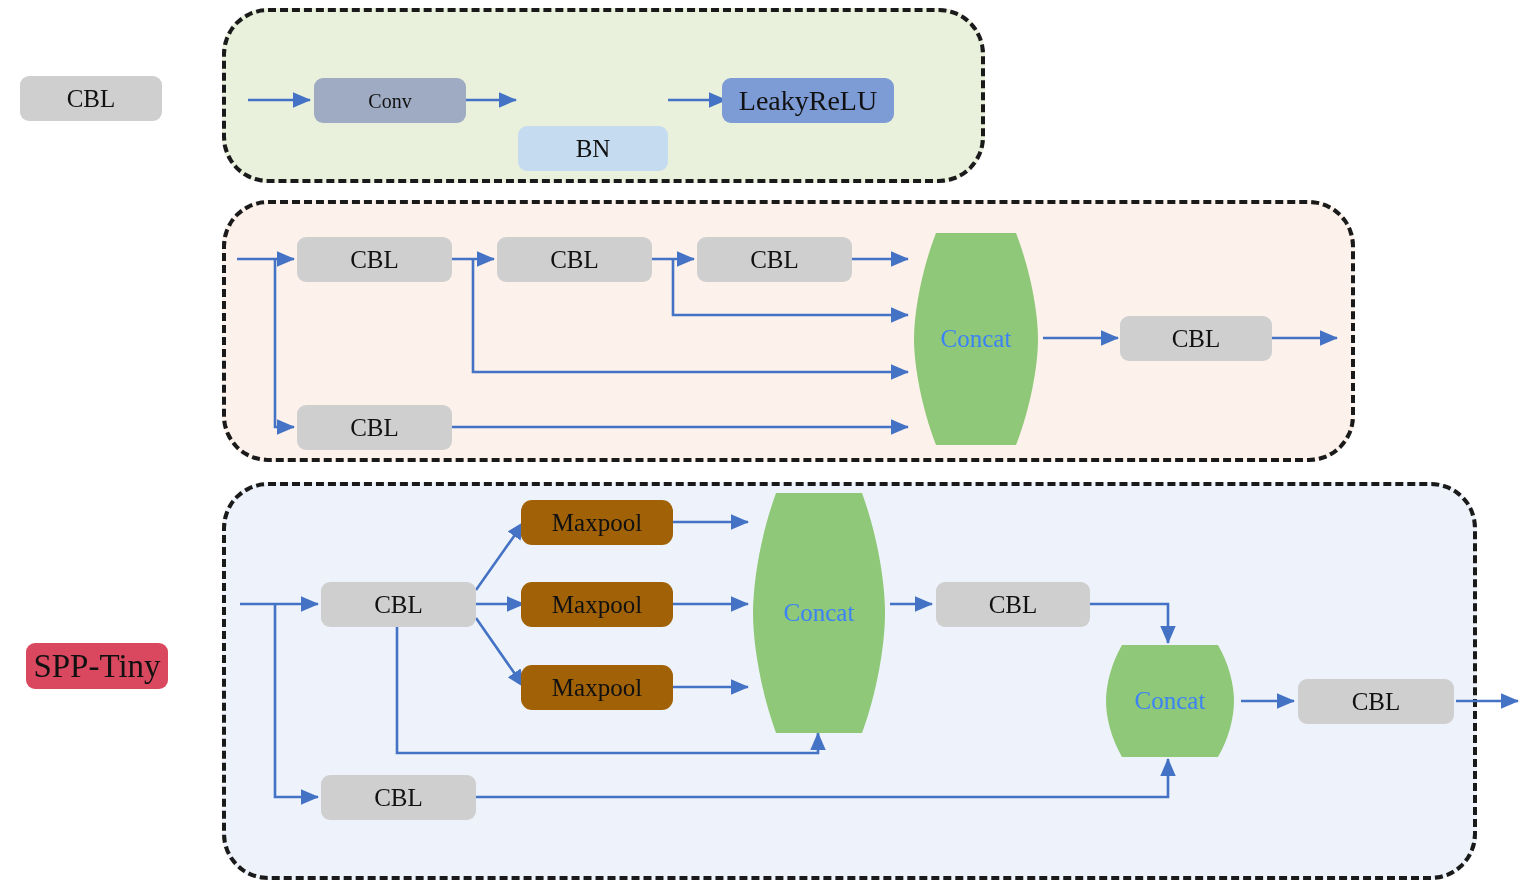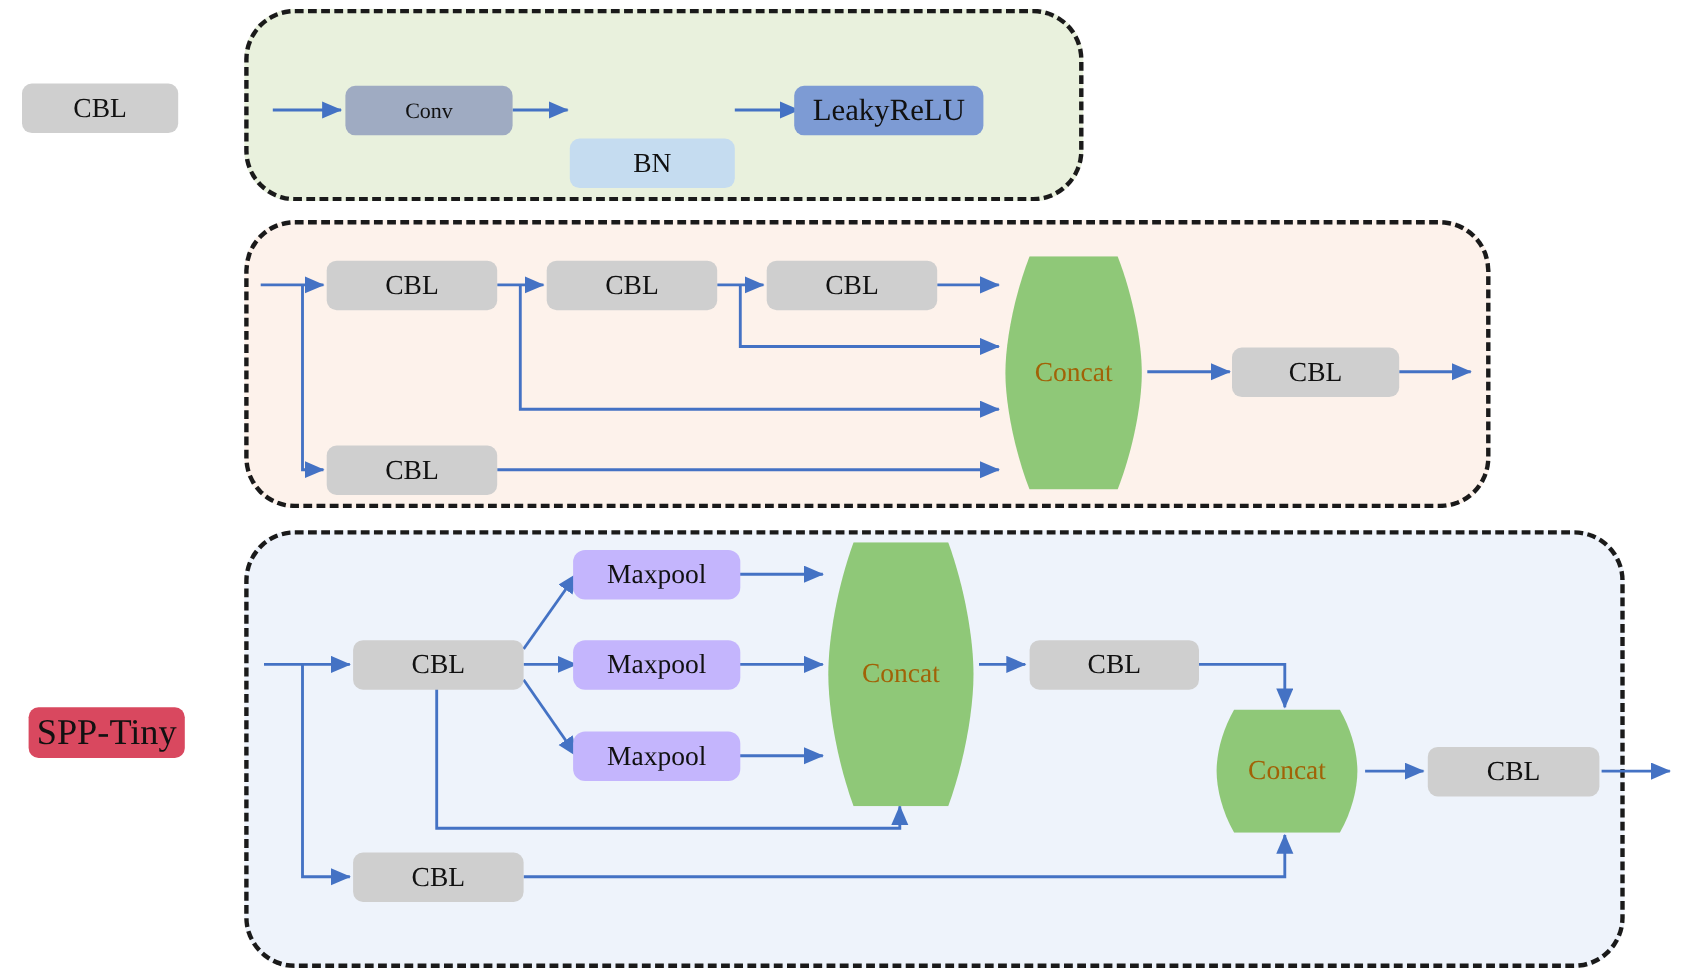--- a/index.html
+++ b/index.html
@@ -29,39 +29,39 @@
     border-radius:9px;
     color:#111111;
     line-height:1;
     white-space:nowrap;
     text-align:center;
   }
   .node.cbl     {background:#cfcfcf;}
   .node.conv    {background:#9fabc2;}
   .node.bn      {background:#c5dcf0;}
   .node.act     {background:#7d9bd4;}
-  .node.maxpool {background:#c4b5fd;border-radius:11px;text-align:right;}
+  .node.maxpool {background:#a16207;border-radius:11px;text-align:right;}
 
   
   .chip{
     position:absolute;
     display:flex;align-items:center;justify-content:center;
     box-sizing:border-box;
     border-radius:9px;
     color:#111111;white-space:nowrap;
   }
   .chip.gray  {background:#cfcfcf;}
   .chip.blue  {background:#9db0da;}
   .chip.red   {background:#d9485f;}
 
   
   .concat{
     position:absolute;
     display:flex;align-items:center;justify-content:center;
-    color:#a16207;white-space:nowrap;
+    color:#3b82f6;white-space:nowrap;
     z-index:2;
     font-family:Liberation Serif, serif;
   }
   .concat .drum{position:absolute;left:0;top:0;width:100%;height:100%;}
   .concat .txt{position:relative;z-index:3;}
 </style>
 </head>
 <body>
 
 <div id="stage">

